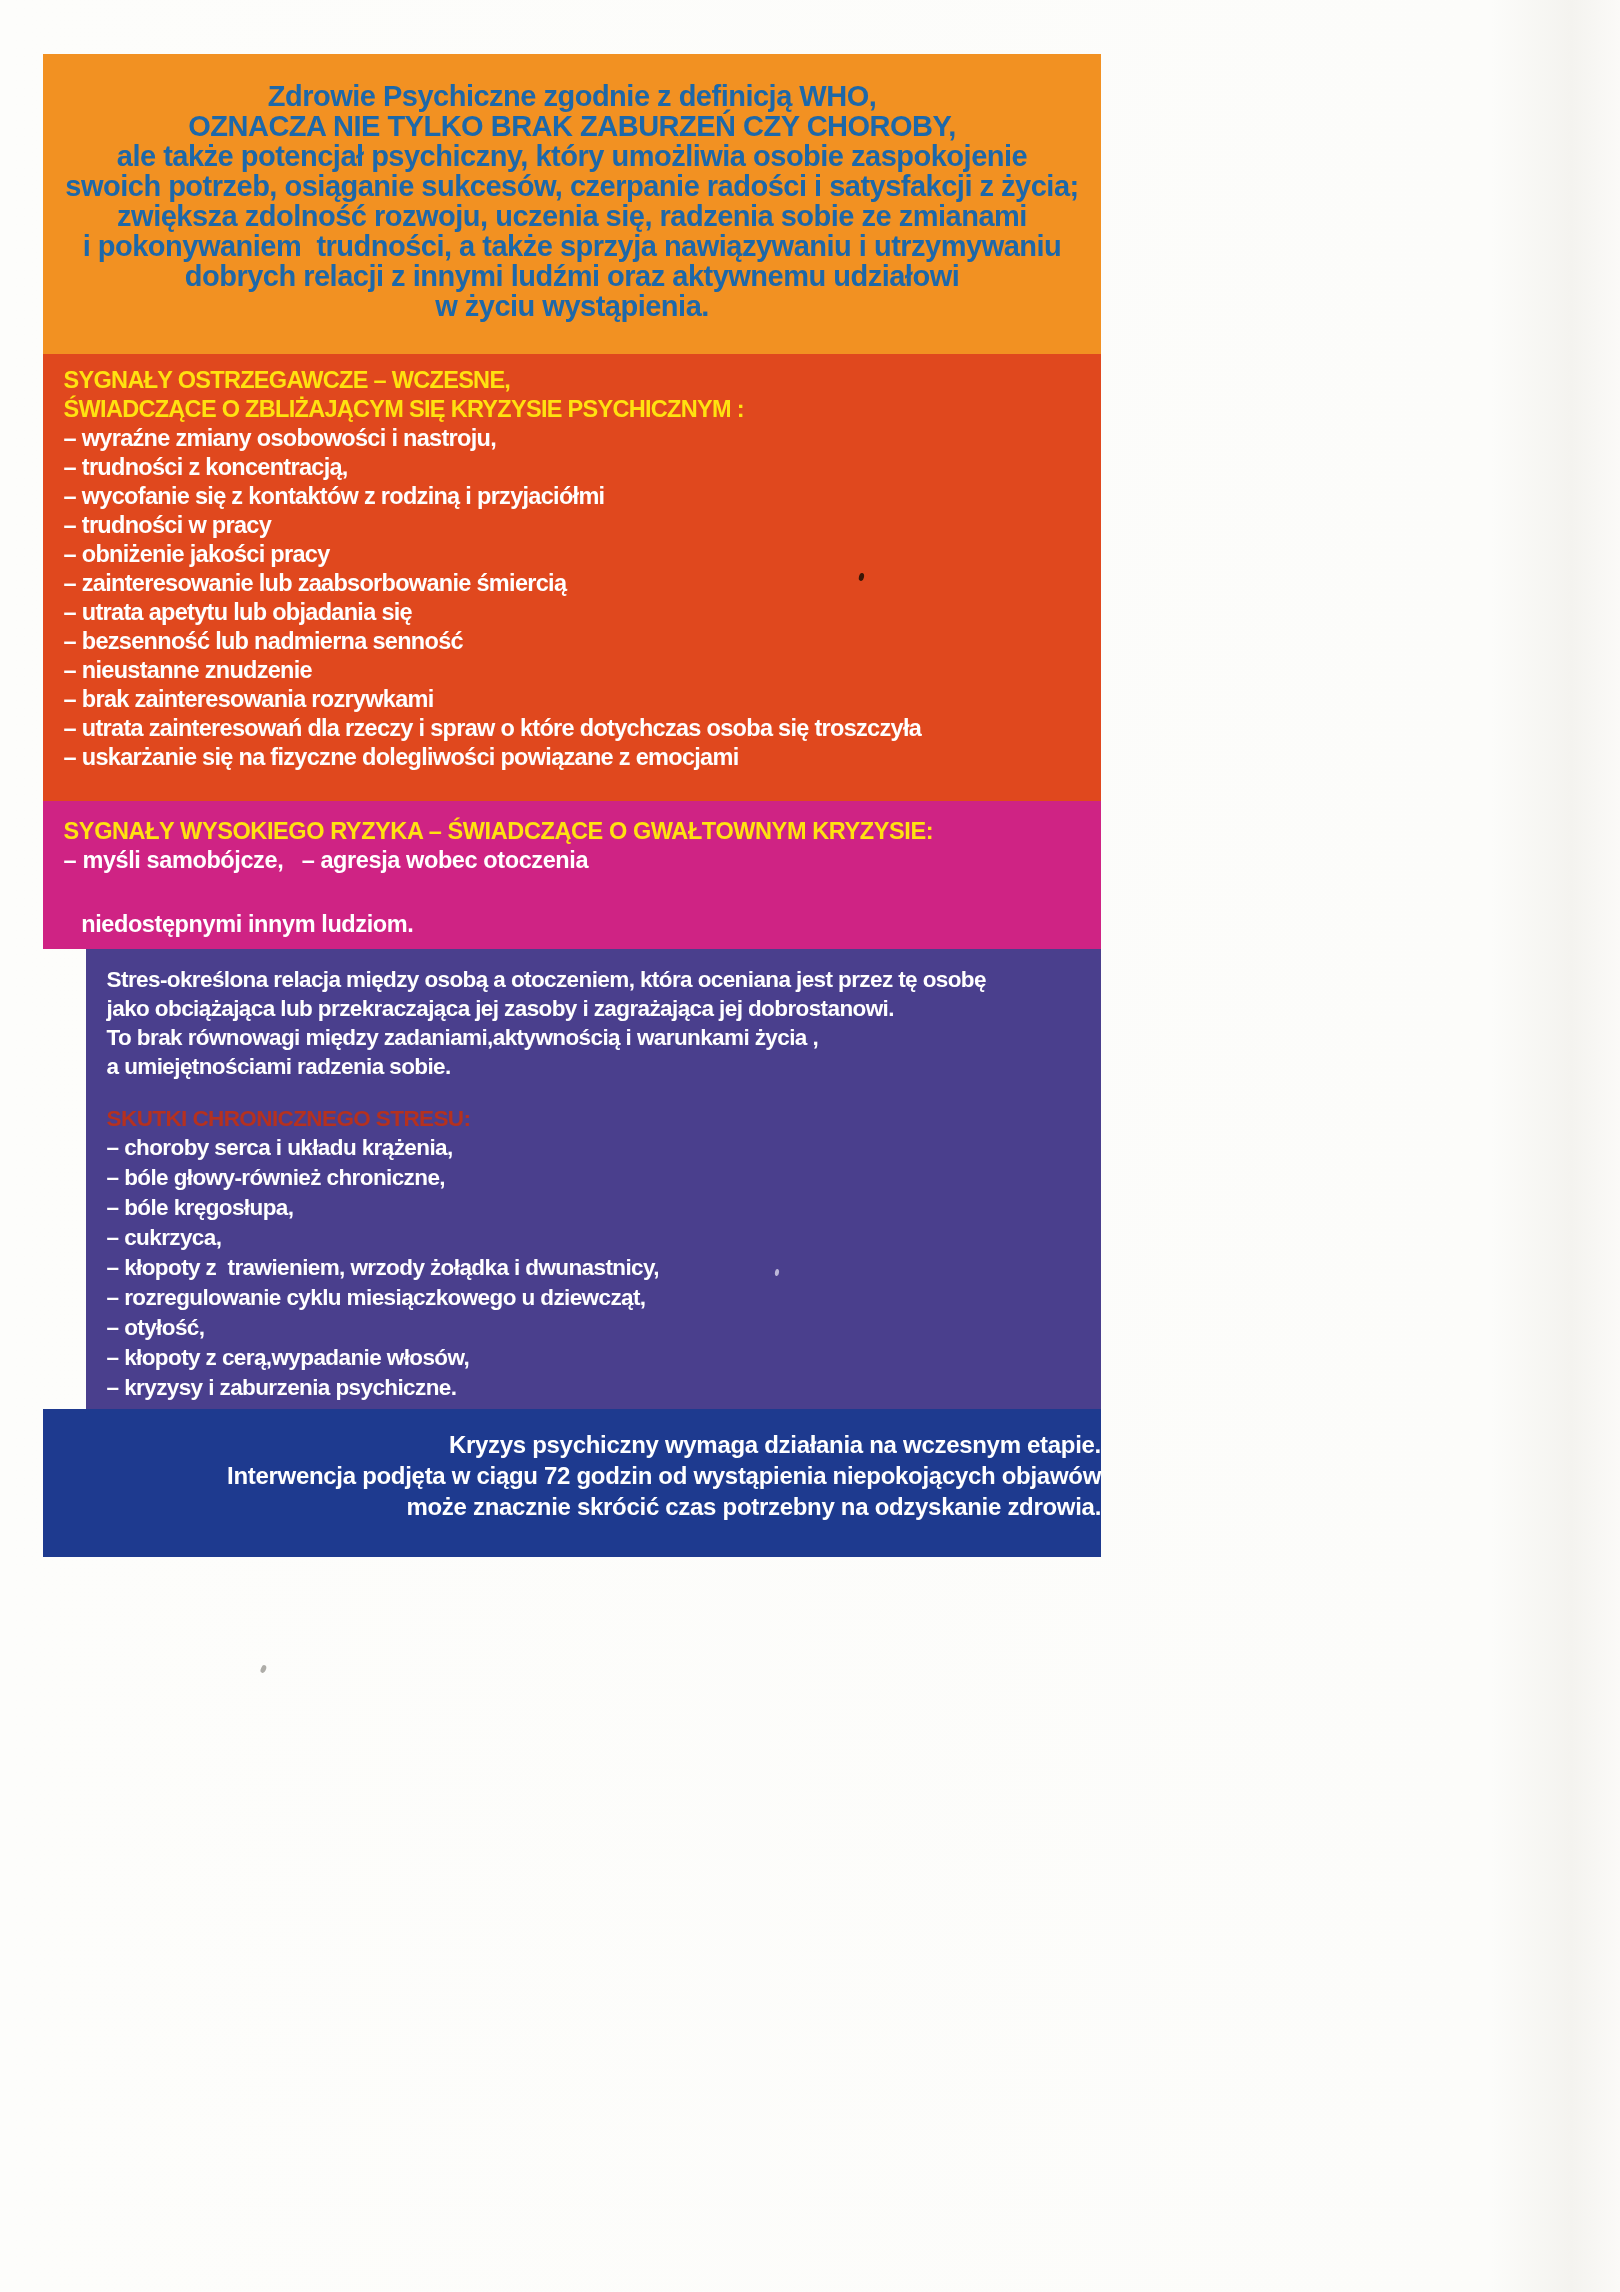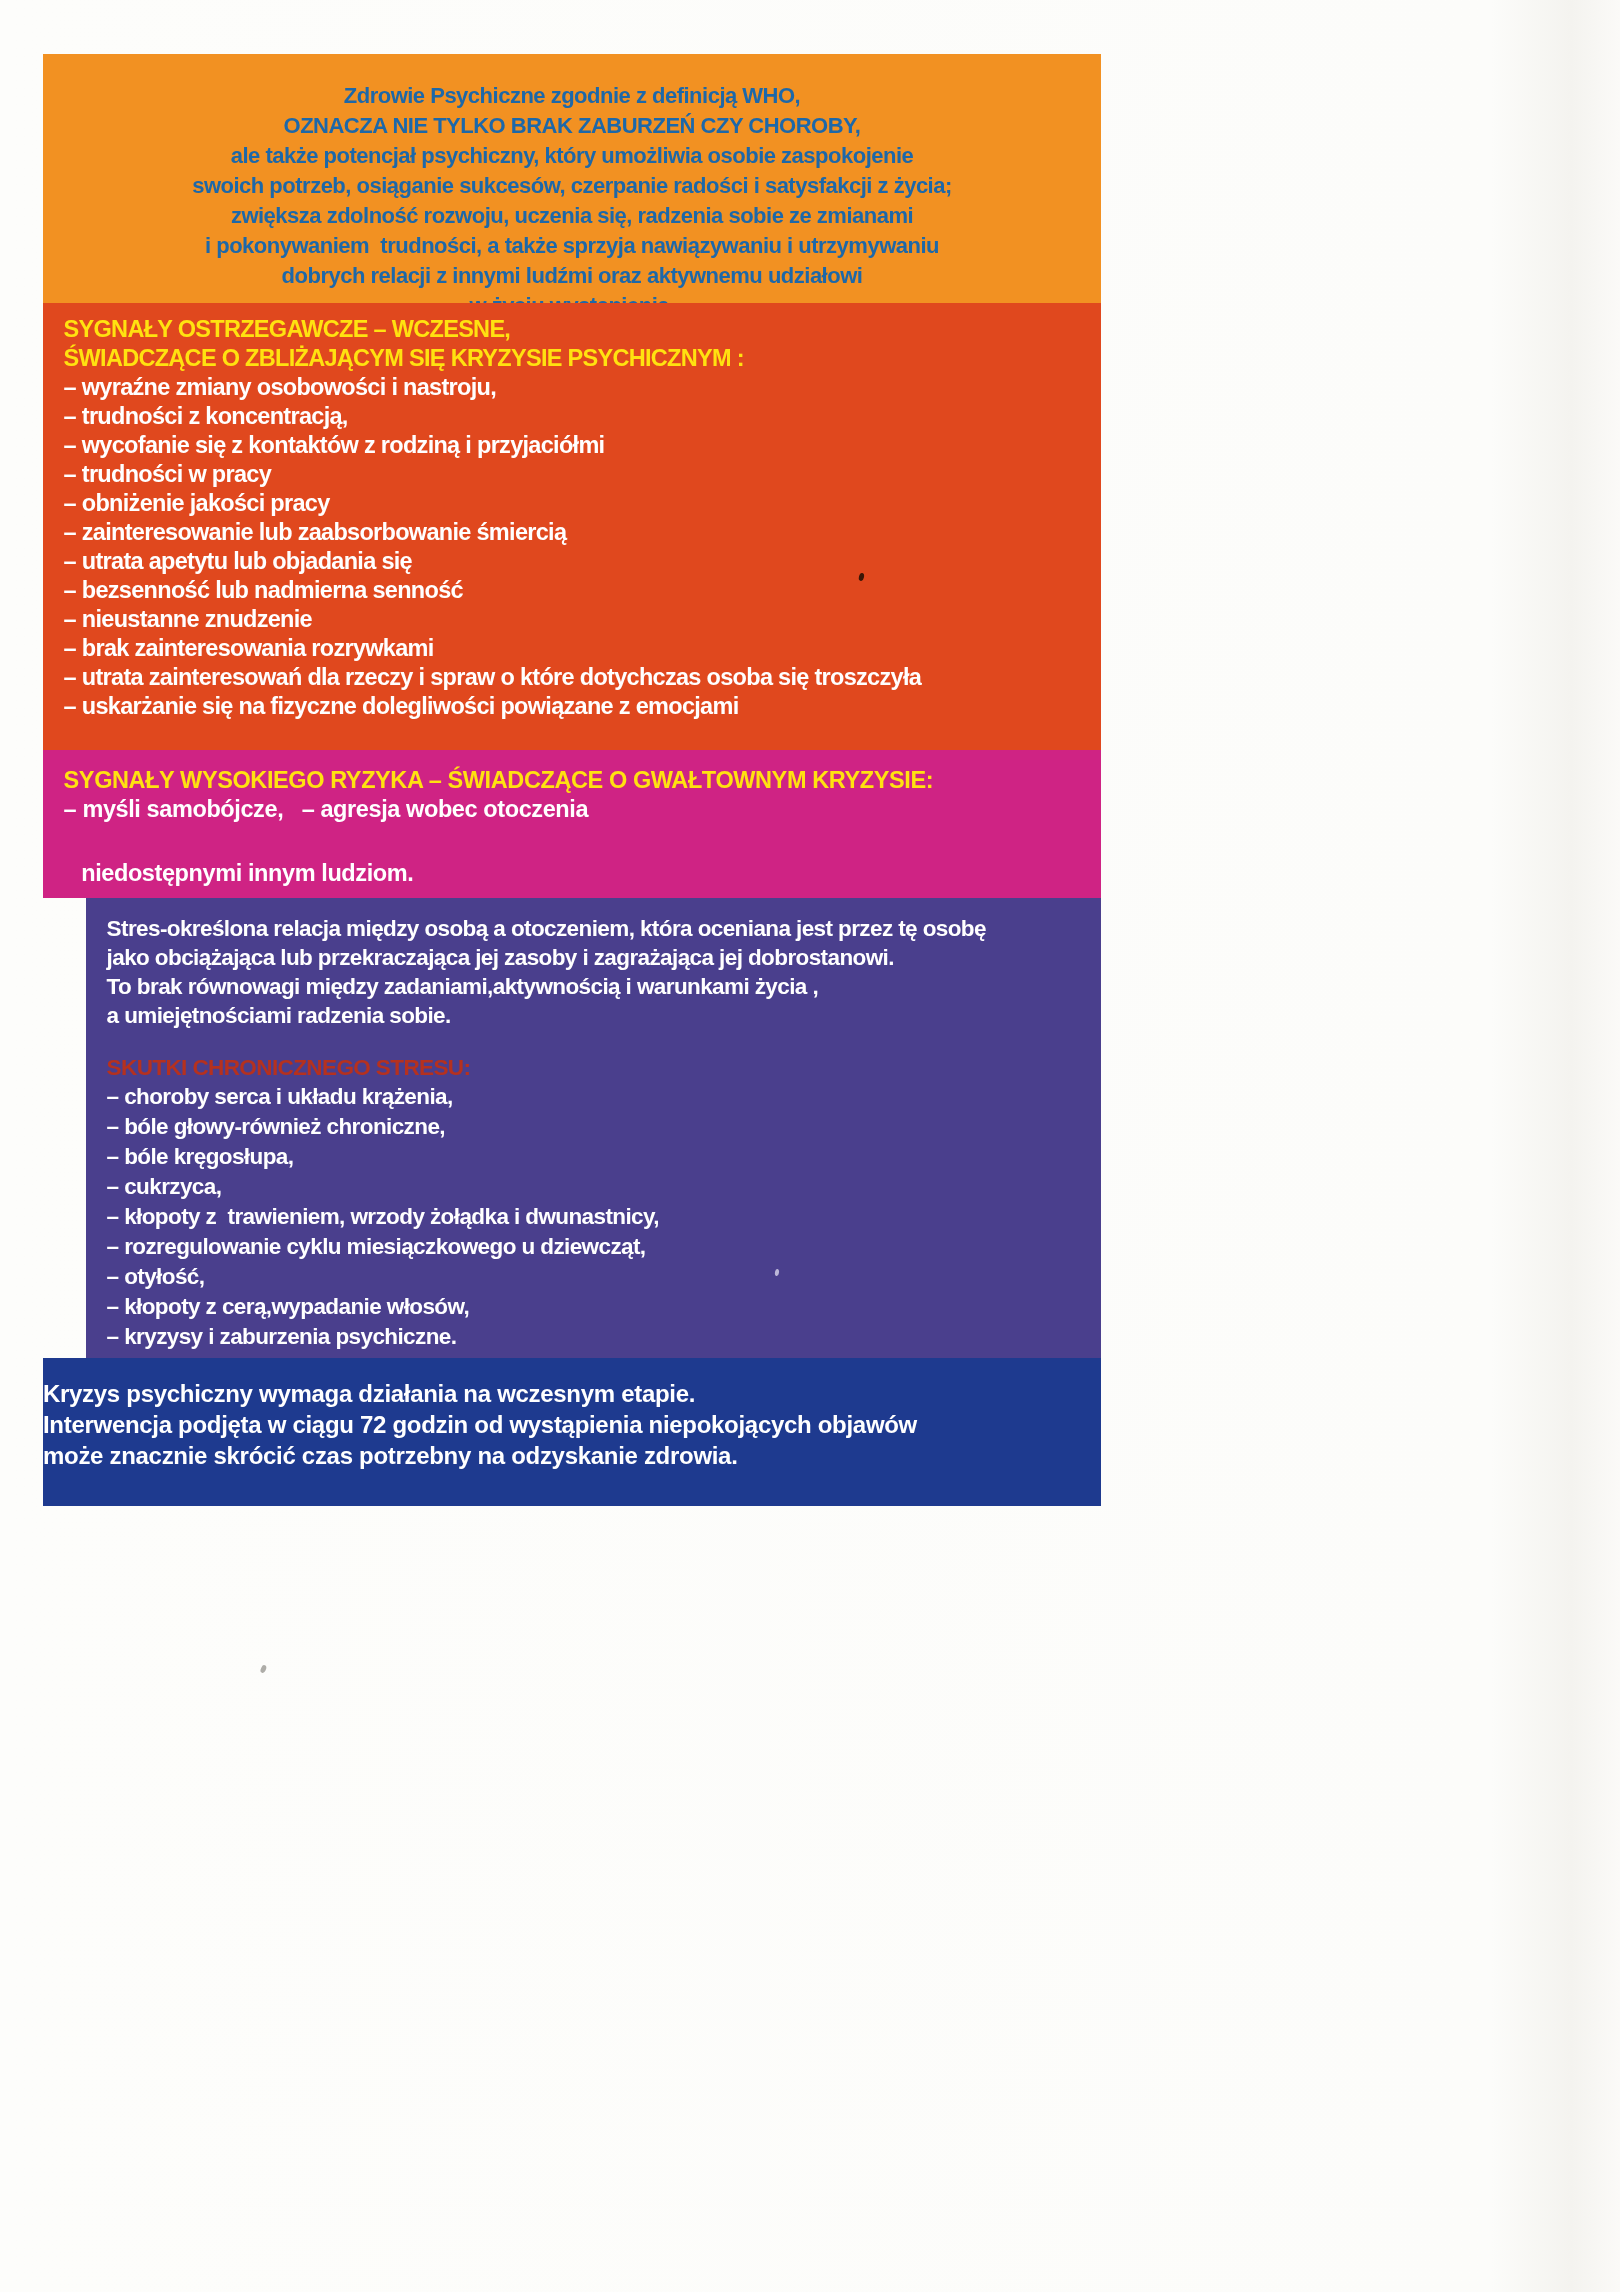--- a/index.html
+++ b/index.html
@@ -30,24 +30,24 @@
   .section {
     position: relative;
     box-sizing: border-box;
   }
   .line {
     white-space: pre;
   }
 
   
   .sec-who {
-    height: 249px;
+    height: 300px;
     padding-top: 27.4px;
     text-align: center;
-    font-size: 22px;
+    font-size: 29px;
     letter-spacing: -0.5px;
     line-height: 30px;
   }
 
   
   .sec-warning {
     height: 447px;
     padding: 11.8px 7.8px 0 20.6px;
     font-size: 23.5px;
     letter-spacing: -0.7px;
@@ -78,21 +78,21 @@
     margin-top: 23.5px;
   }
   .sec-stress .effects-list .line {
     line-height: 30px;
   }
 
   
   .sec-crisis {
     height: 148px;
     padding-top: 19.6px;
-    text-align: left;
+    text-align: right;
     font-size: 24px;
     letter-spacing: -0.3px;
     line-height: 31px;
     color: #ffffff;
   }
 
   .indent {
     padding-left: 17.6px;
     margin-top: 35px;
   }

